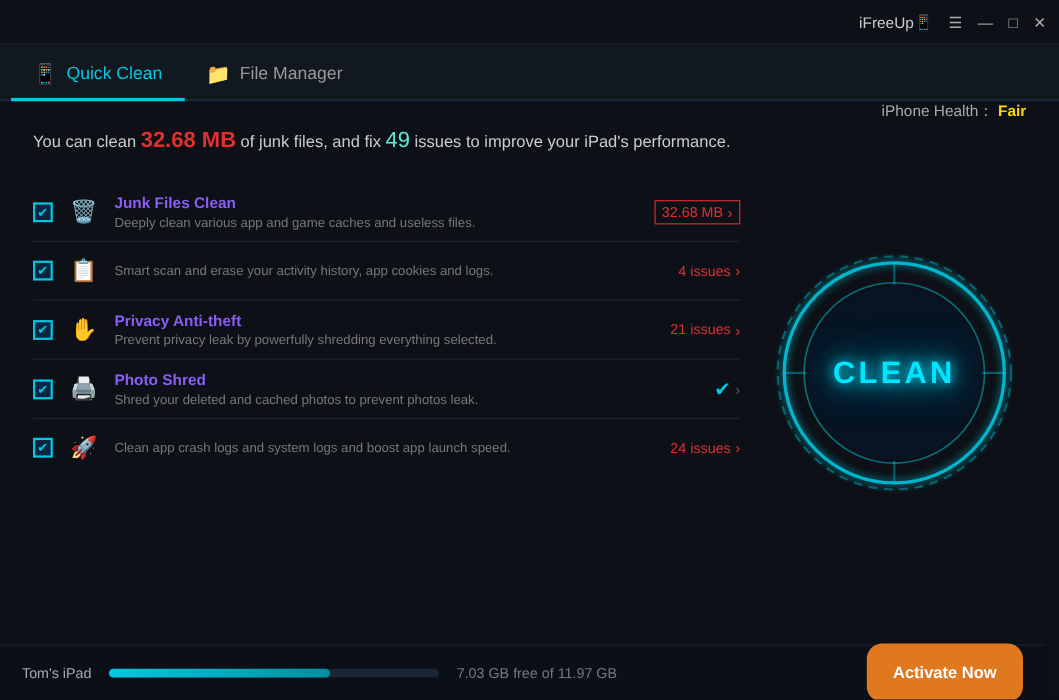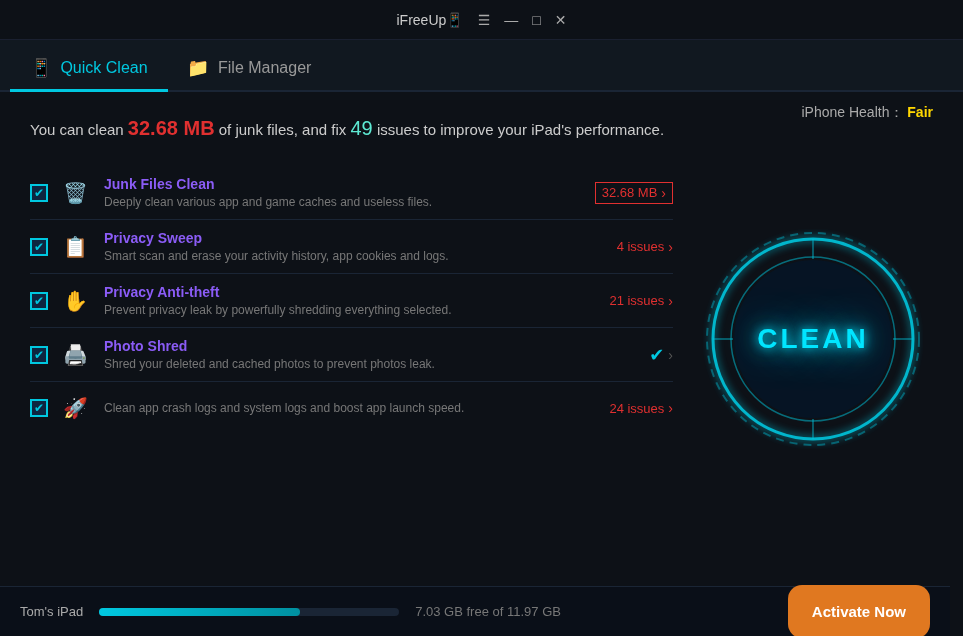--- a/index.html
+++ b/index.html
@@ -12,21 +12,21 @@
       overflow: hidden;
       position: relative;
     }
 
     
     #title-bar {
       background: #0d1117;
       height: 40px;
       display: flex;
       align-items: center;
-      justify-content: center;
+      justify-content: flex-end;
       padding: 0 12px;
       border-bottom: 1px solid #1a2030;
     }
     #title-bar .app-title {
       color: #ccc;
       font-size: 14px;
     }
     #title-bar .window-controls {
       display: flex;
       gap: 14px;
@@ -94,21 +94,21 @@
     }
     .header-text .highlight-num {
       color: #5eead4;
       font-size: 20px;
       font-weight: normal;
     }
 
     
     #health-badge {
       position: absolute;
-      top: 12px;
+      top: 0;
       right: 30px;
       font-size: 14px;
       color: #aaa;
     }
     #health-badge .health-value {
       color: #ffd700;
       font-weight: bold;
     }
 
     
@@ -319,21 +319,20 @@
         <span class="chevron">›</span>
       </div>
     </div>
 
     <div class="clean-item">
       <div class="item-checkbox">
         <span class="check">✔</span>
       </div>
       <div class="item-icon-wrap">📋</div>
       <div class="item-text">
-        <div class="item-title">Privacy Sweep</div>
         <div class="item-desc">Smart scan and erase your activity history, app cookies and logs.</div>
       </div>
       <div class="item-badge">
         <span>4 issues</span>
         <span class="chevron">›</span>
       </div>
     </div>
 
     <div class="clean-item">
       <div class="item-checkbox">

